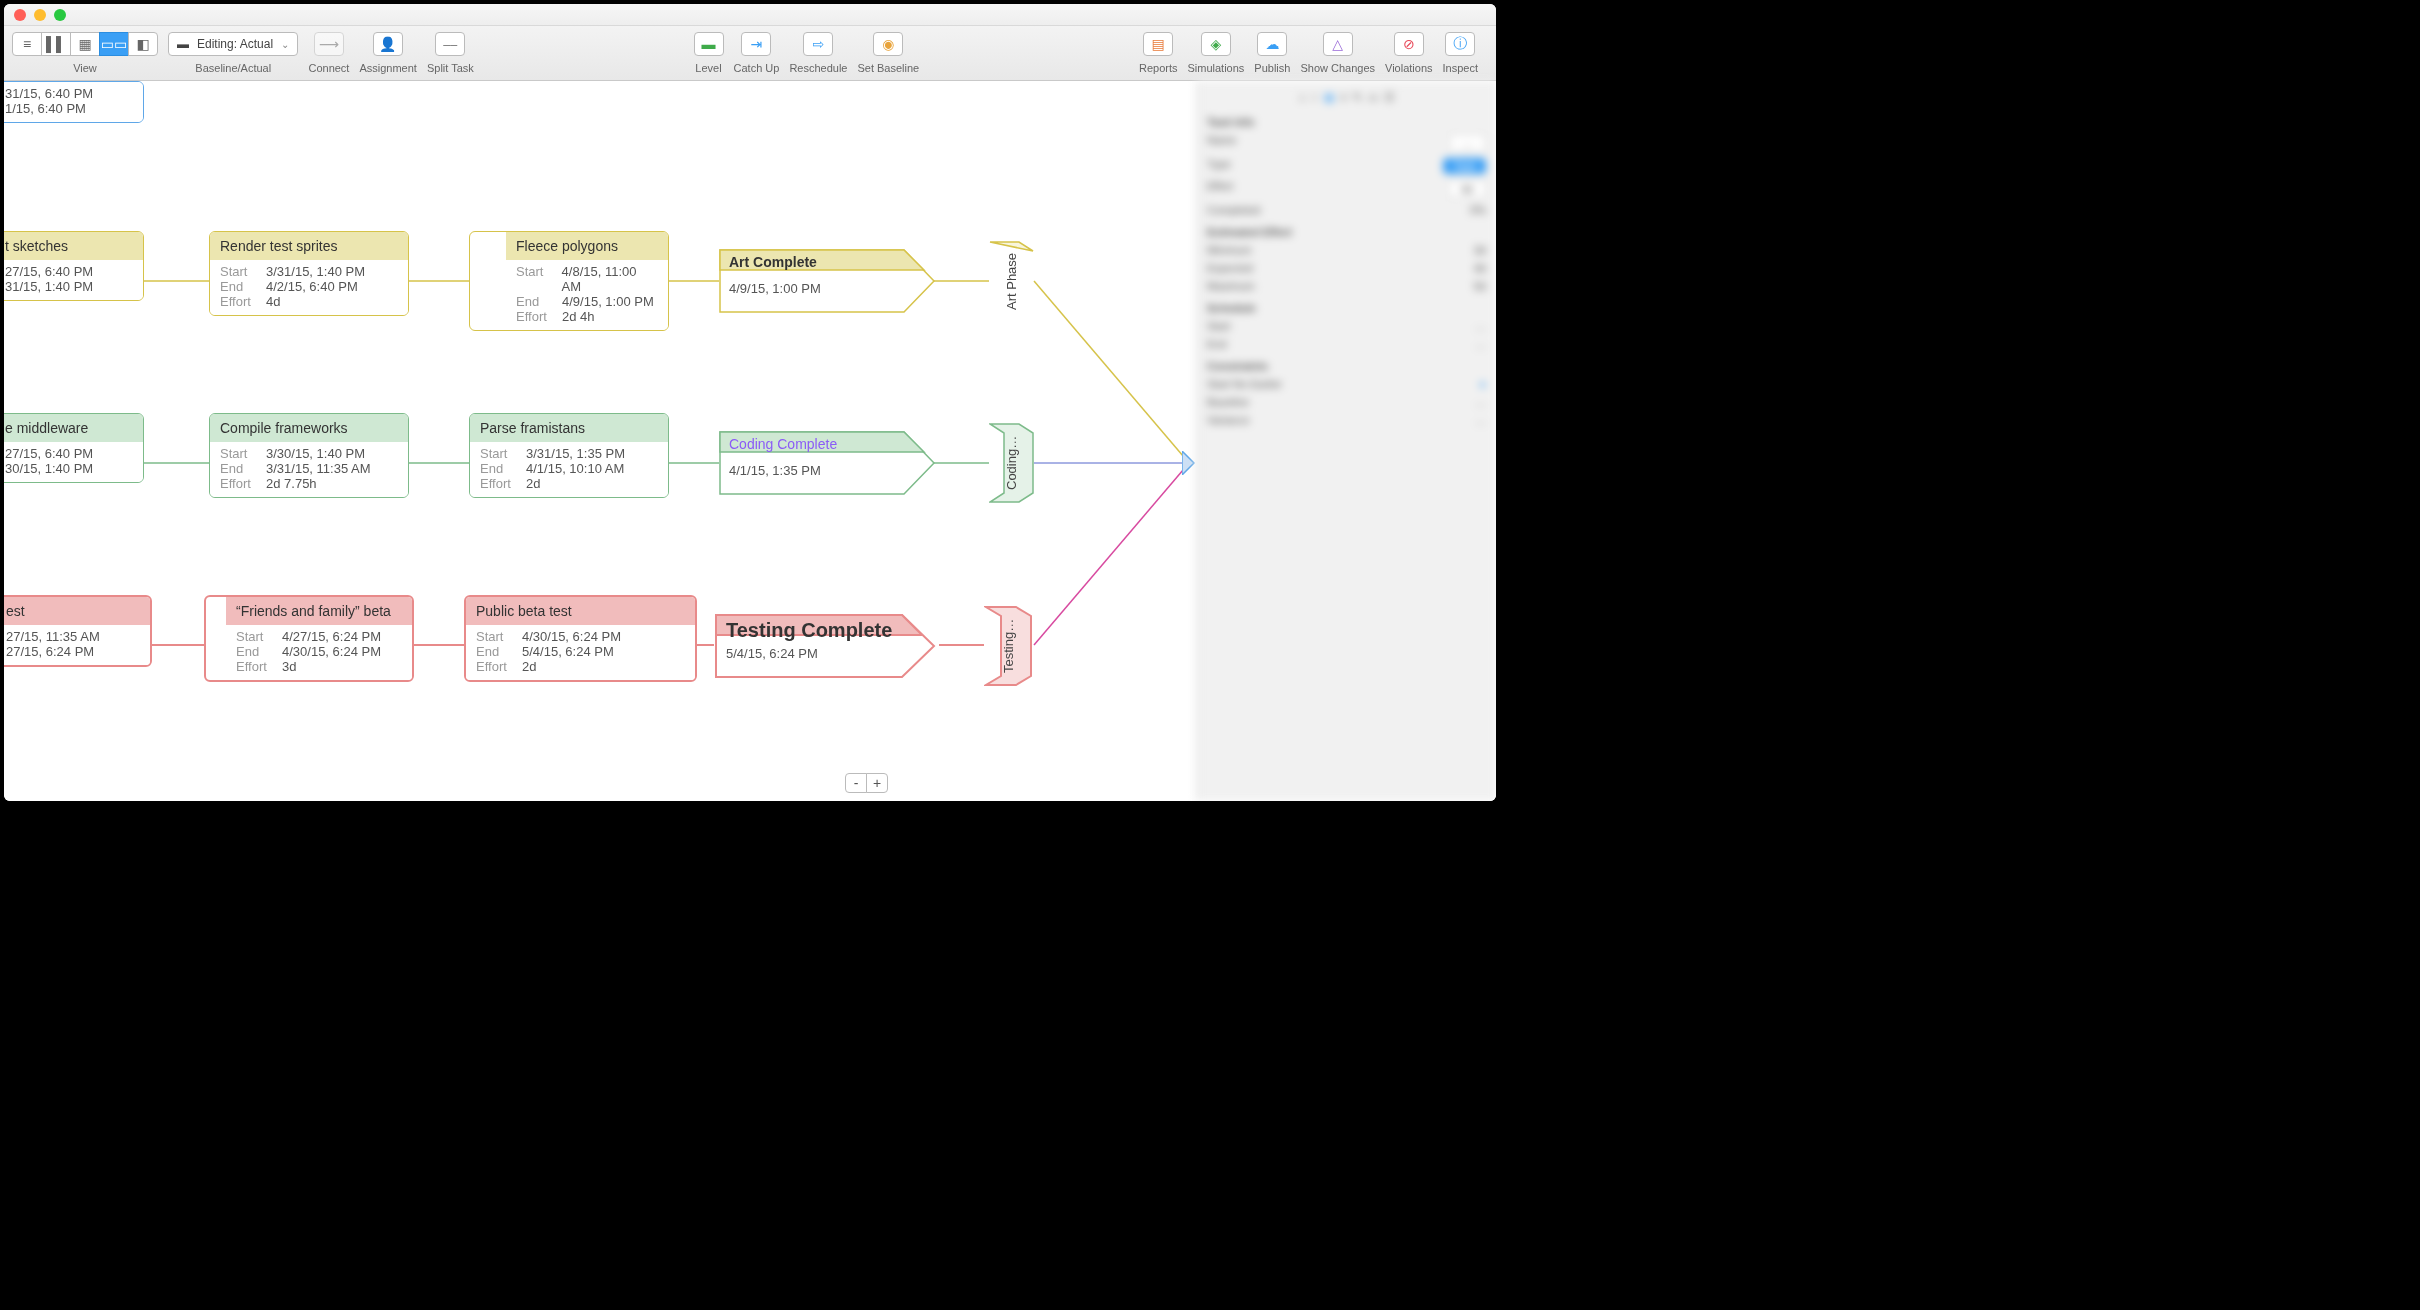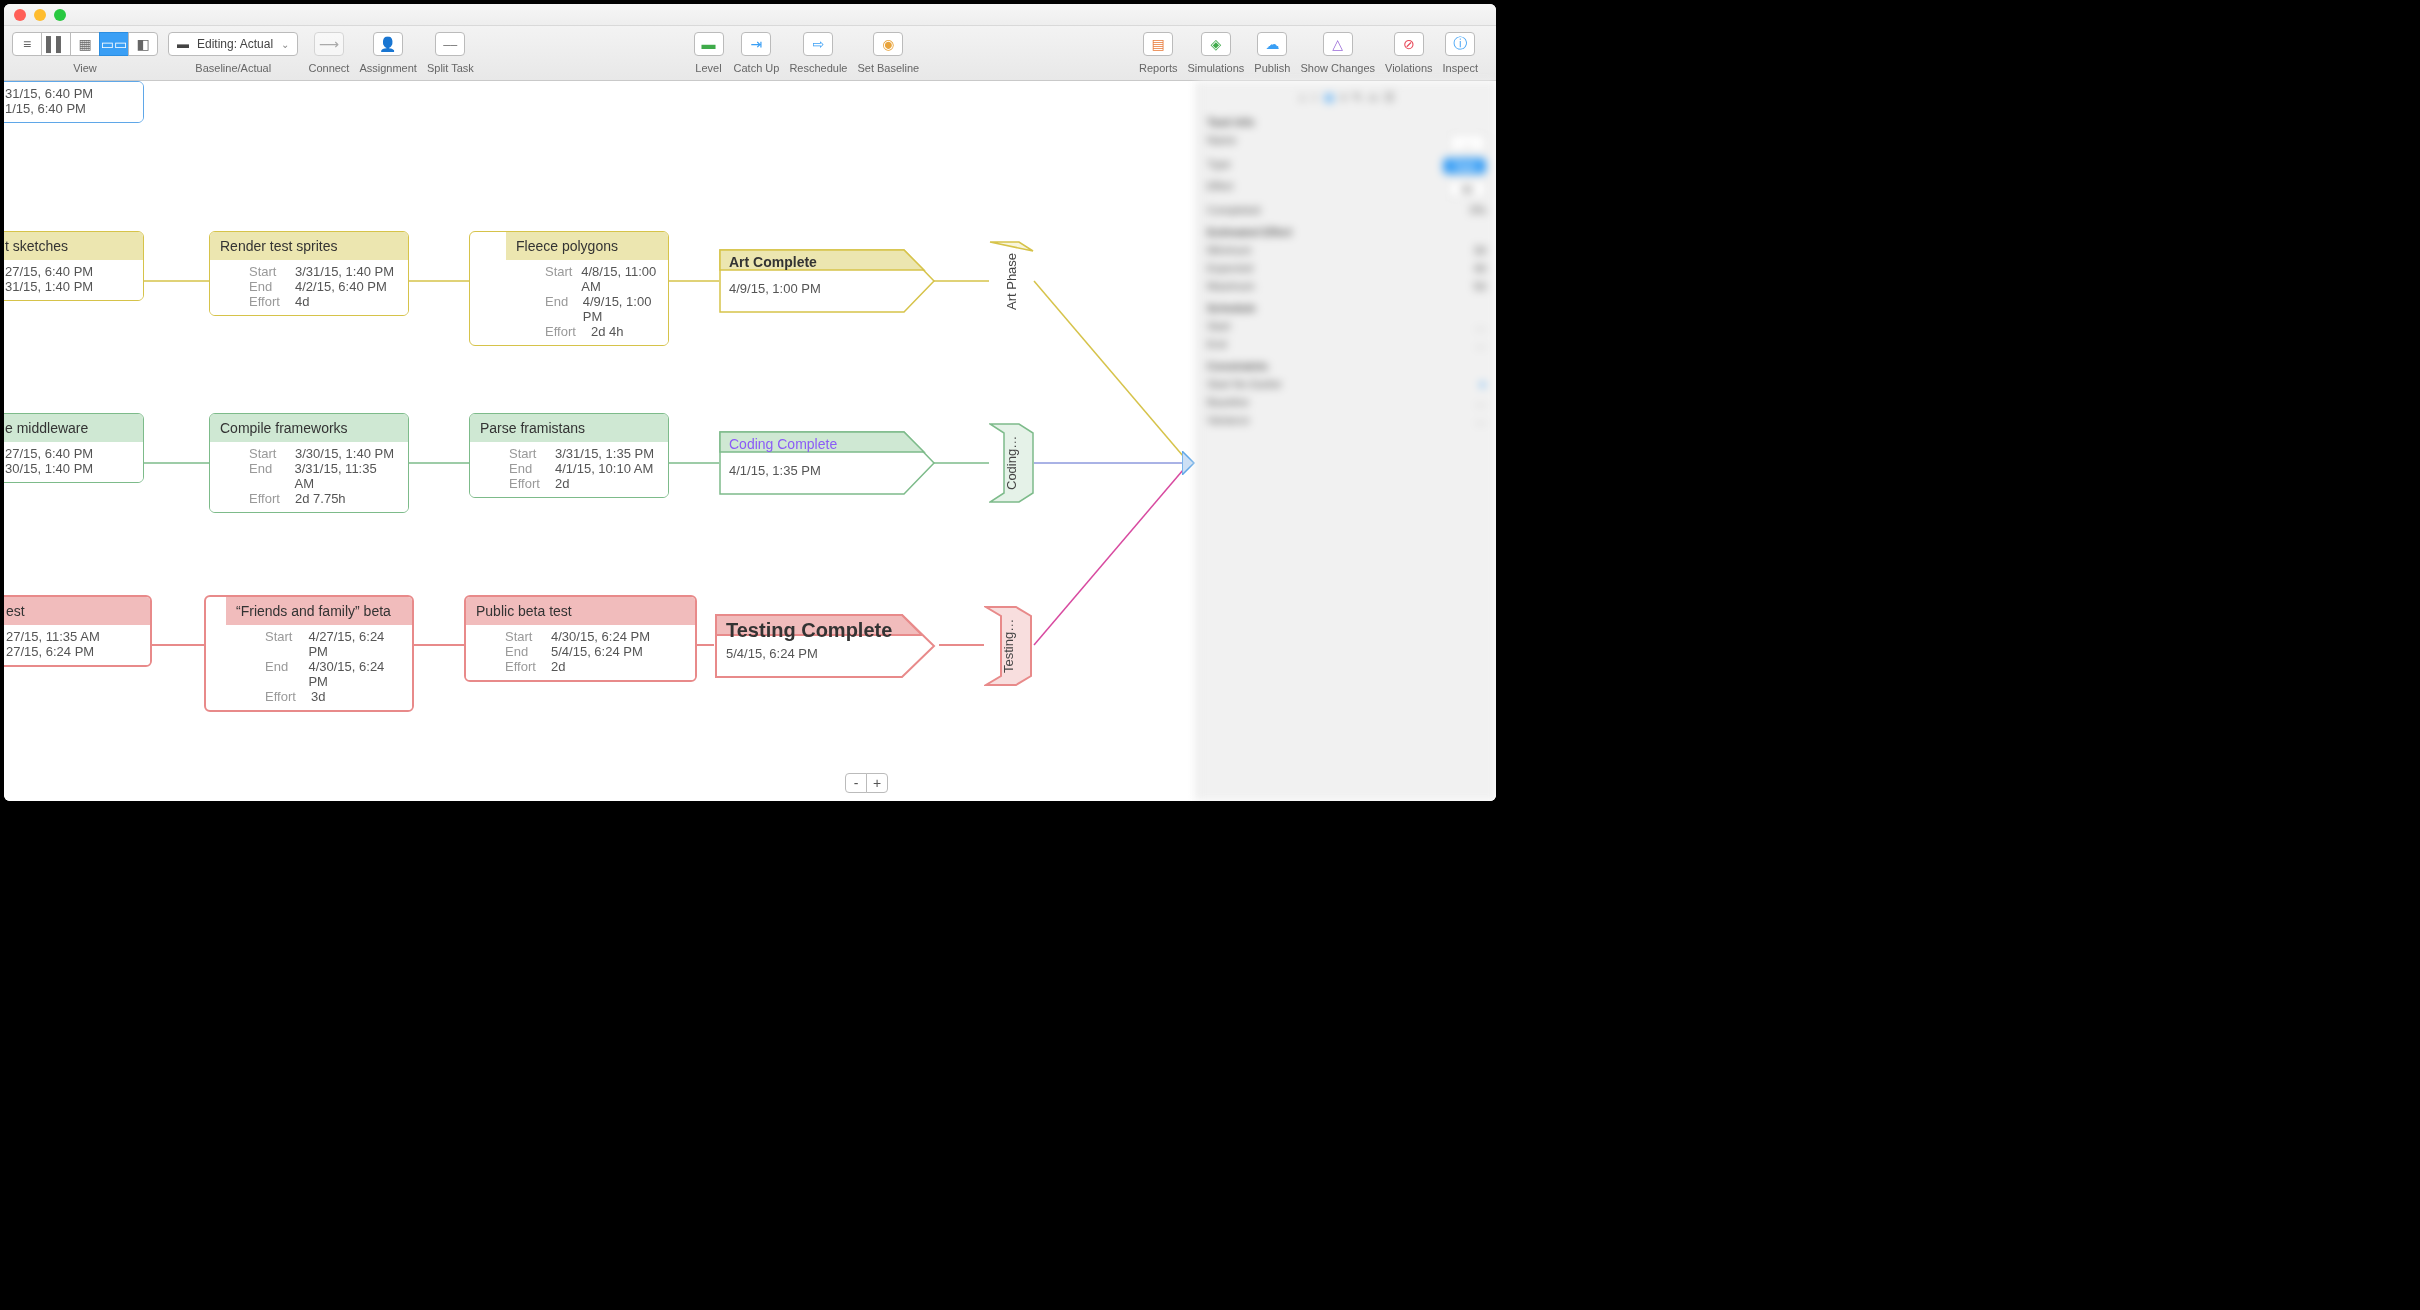--- a/index.html
+++ b/index.html
@@ -28,21 +28,21 @@
 .canvas { flex: 1; position: relative; overflow: hidden; }
 .inspector { width: 300px; background: #f1f1f1; border-left: 1px solid #d0d0d0; filter: blur(4px); padding: 10px; font-size: 11px; color: #555; }
 .insp-row { display: flex; justify-content: space-between; margin: 6px 0; }
 .insp-row .pill { background: #3a9ff5; color: #fff; border-radius: 4px; padding: 2px 10px; }
 .insp-row .box { background: #fff; border: 1px solid #ccc; border-radius: 3px; padding: 2px 12px; }
 .insp-h { font-weight: bold; margin: 10px 0 4px; }
 .node { position: absolute; border: 1.5px solid; border-radius: 6px; overflow: hidden; background: #fff; }
 .node .head { padding: 6px 10px; font-size: 14px; color: #333; }
 .node .body { background: #fff; padding: 4px 10px 6px; font-size: 13px; color: #555; }
 .node .body .row { display: flex; }
-.node .body .lab { width: 46px; color: #999; margin-left: 29px; }
+.node .body .lab { width: 46px; color: #999; }
 .node.yellow { border-color: #d6c34a; } .node.yellow .head { background: #ece6b0; }
 .node.green { border-color: #7dbb8a; } .node.green .head { background: #cfe8d3; }
 .node.red { border-color: #e88a8a; border-width: 2px; } .node.red .head { background: #f1bcbc; }
 .node.blue { border-color: #5fa7e8; }
 .mile-shape { position: absolute; }
 svg.wires { position: absolute; top: 0; left: 0; width: 100%; height: 100%; pointer-events: none; }
 .zoom { position: absolute; bottom: 8px; right: 308px; display: flex; }
 .zoom button { width: 22px; height: 20px; background: #fff; border: 1px solid #bbb; font-size: 14px; color: #555; cursor: pointer; }
 .zoom button:first-child { border-radius: 4px 0 0 4px; }
 .zoom button:last-child { border-radius: 0 4px 4px 0; margin-left: -1px; }

